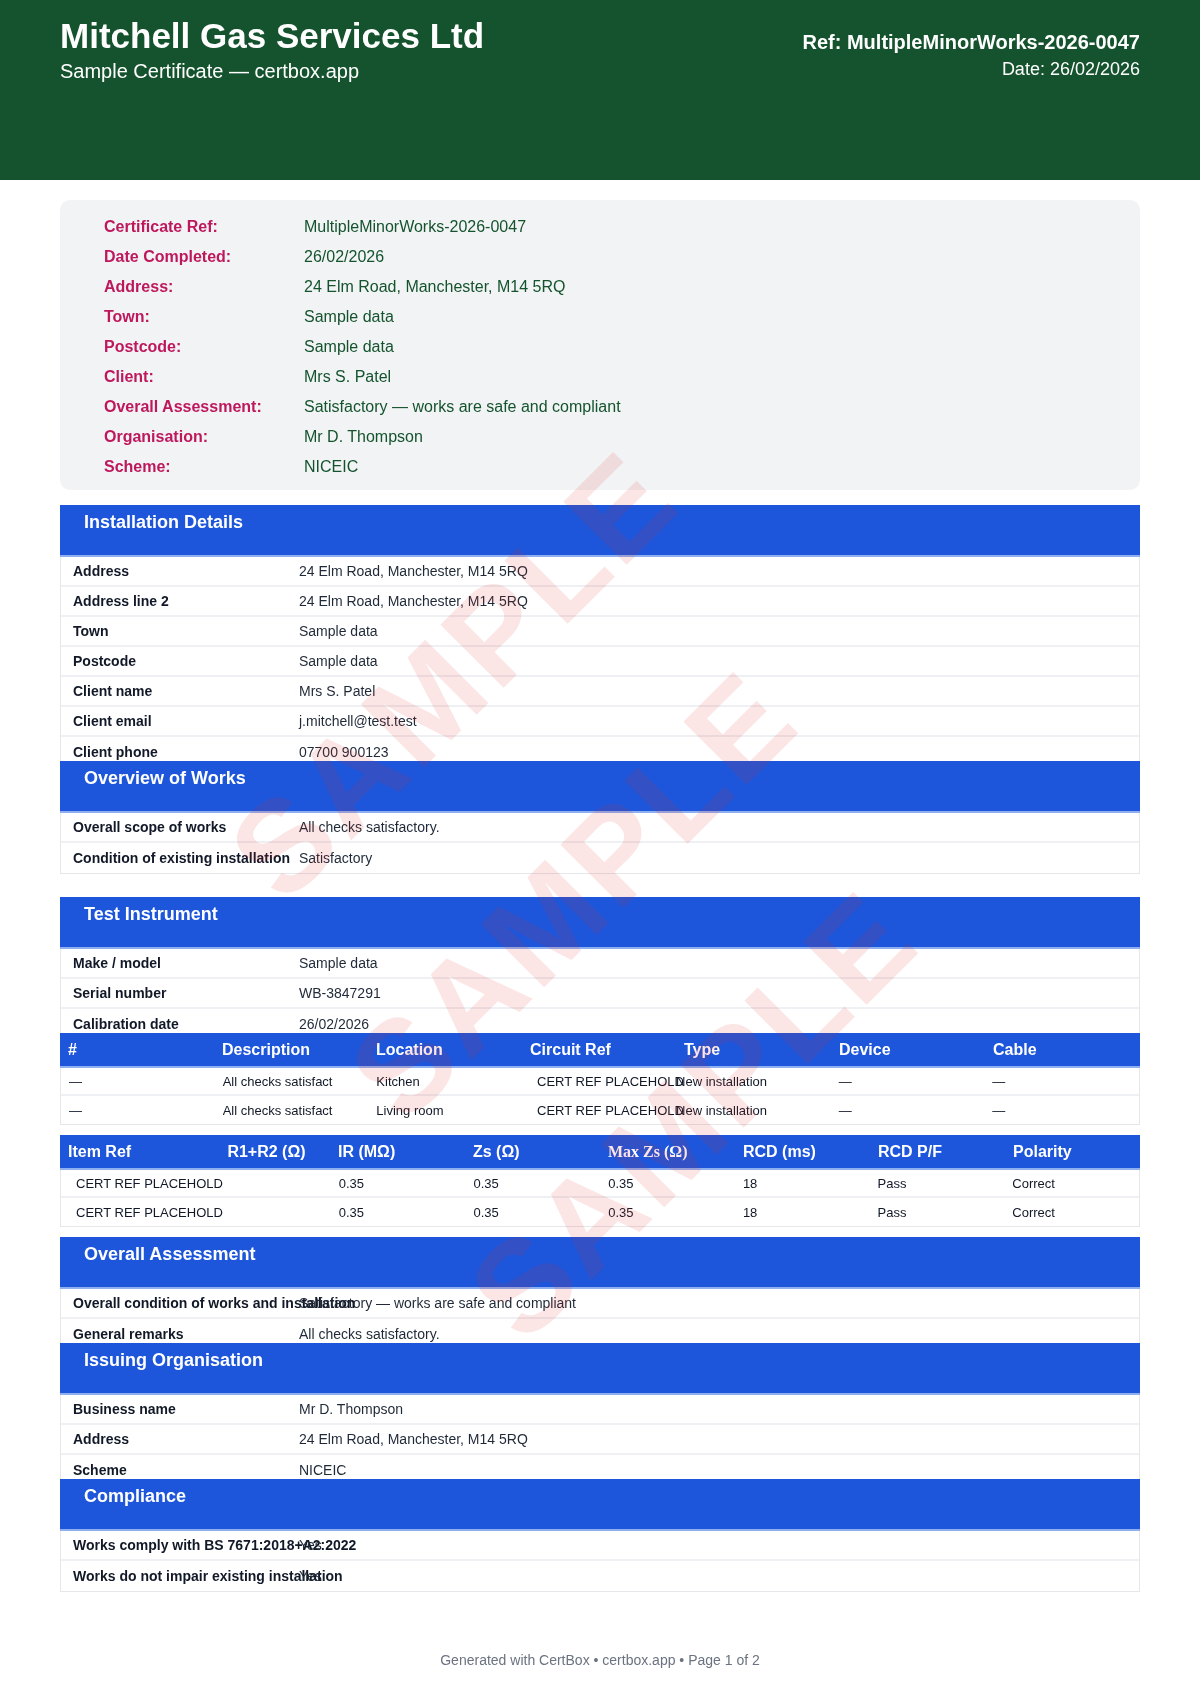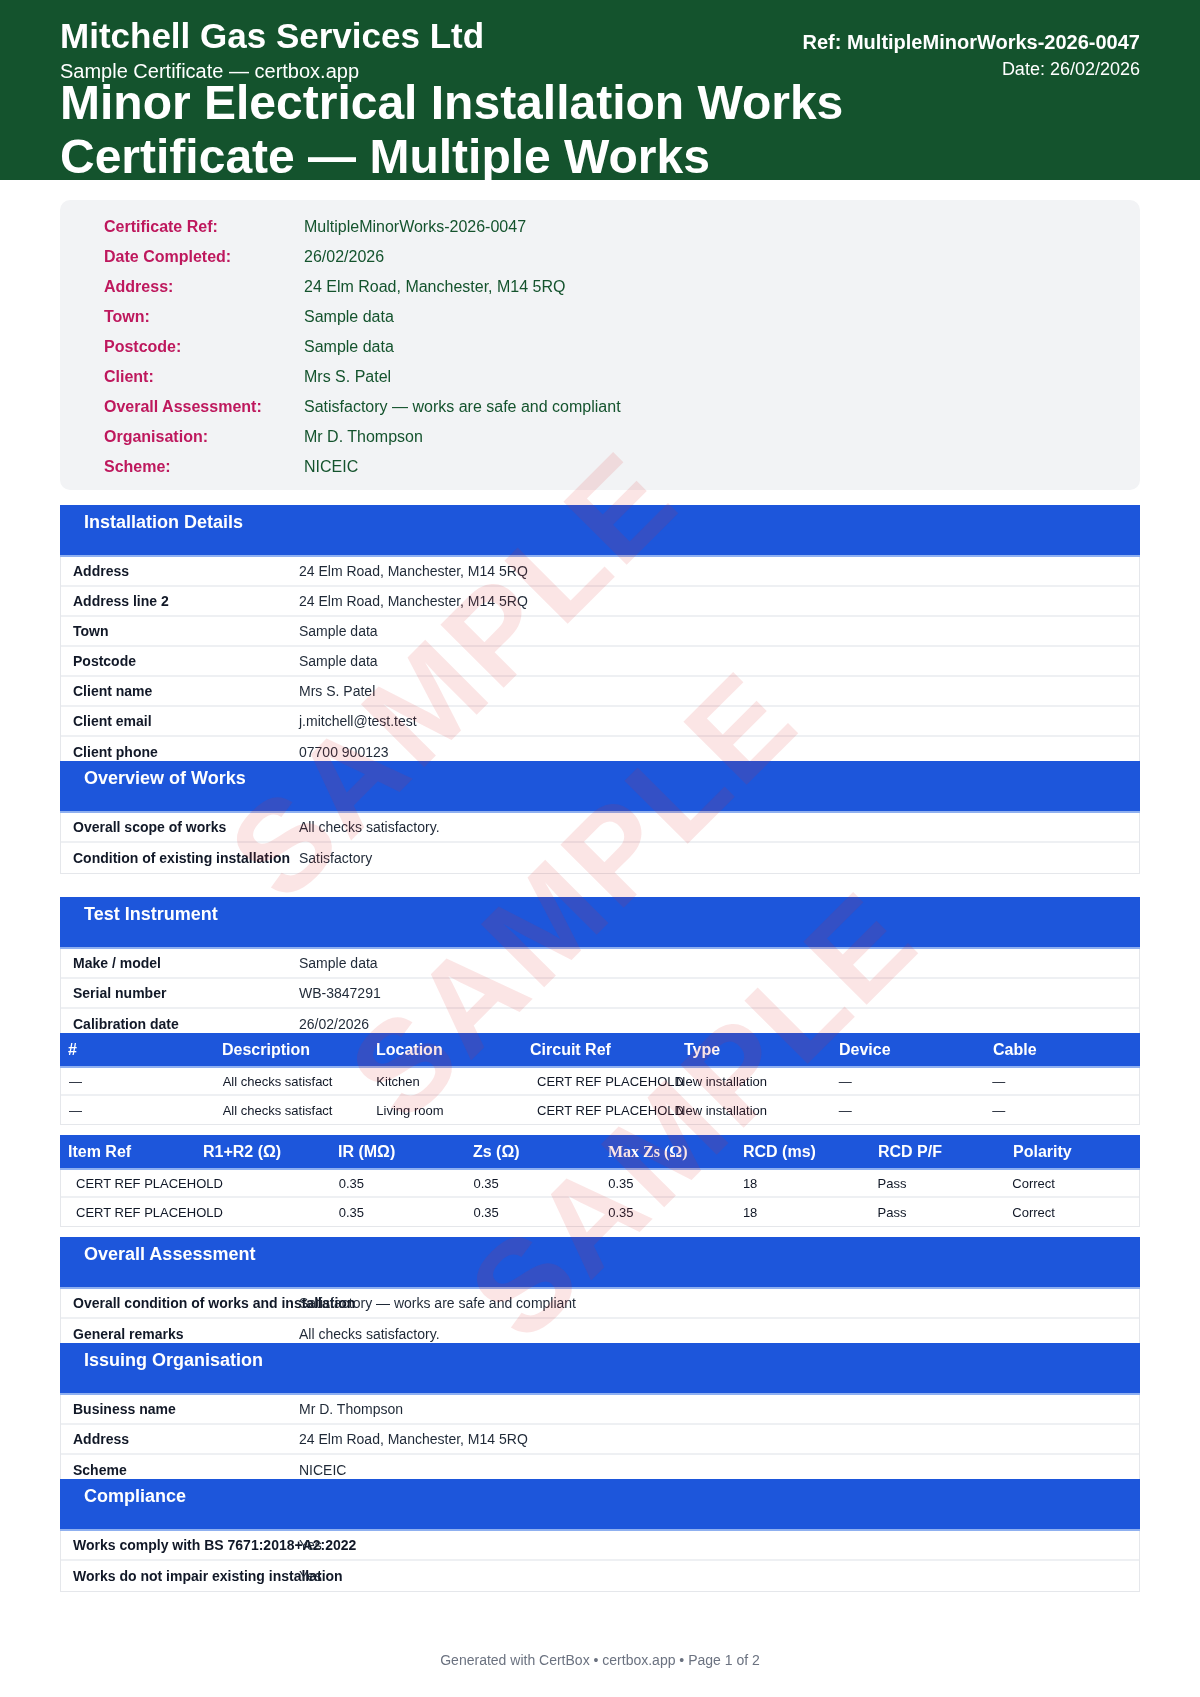--- a/index.html
+++ b/index.html
@@ -35,21 +35,20 @@
   .watermark { position: absolute; font-size: 130px; font-weight: 700; color: rgba(220, 38, 38, 0.12); transform: rotate(-45deg); transform-origin: center; white-space: nowrap; pointer-events: none; letter-spacing: 4px; }
 
   .footer { position: absolute; left: 0; width: 1200px; top: 1652px; text-align: center; font-size: 14px; color: #6b7280; }
 </style>
 </head>
 <body>
 
 <div class="header">
   <div class="company">Mitchell Gas Services Ltd</div>
   <div class="subtitle">Sample Certificate — certbox.app</div>
-  <div class="title">Minor Electrical Installation Works Certificate — Multiple Works</div>
   <div class="ref">Ref: MultipleMinorWorks-2026-0047</div>
   <div class="date">Date: 26/02/2026</div>
 </div>
 
 <div class="summary">
   <div class="row">
       <span class="k">Certificate Ref:</span>
       <span class="v">MultipleMinorWorks-2026-0047</span>
     </div>
   <div class="row">
@@ -180,21 +179,21 @@
       <div style="width:155px; padding-left:0;">New installation</div>
       <div style="width:154px;">—</div>
       <div style="width:155px;">—</div>
     </div>
   </div>
 </div>
 
 <div class="section" style="top:1135px;">
   <div class="tbl-head">
     <div style="width:135px;">Item Ref</div>
-    <div style="width:135px;">R1+R2 (Ω)</div>
+    <div style="width:135px;text-align:center;">R1+R2 (Ω)</div>
     <div style="width:135px;">IR (MΩ)</div>
     <div style="width:135px;">Zs (Ω)</div>
     <div style="width:135px;font-family:Liberation Serif, serif;">Max Zs (Ω)</div>
     <div style="width:135px;">RCD (ms)</div>
     <div style="width:135px;">RCD P/F</div>
     <div style="width:135px;">Polarity</div>
   </div>
   <div class="sec-body">
     <div class="tbl-row">
       <div style="width:135px; padding-left:15px;">CERT REF PLACEHOLD</div>

